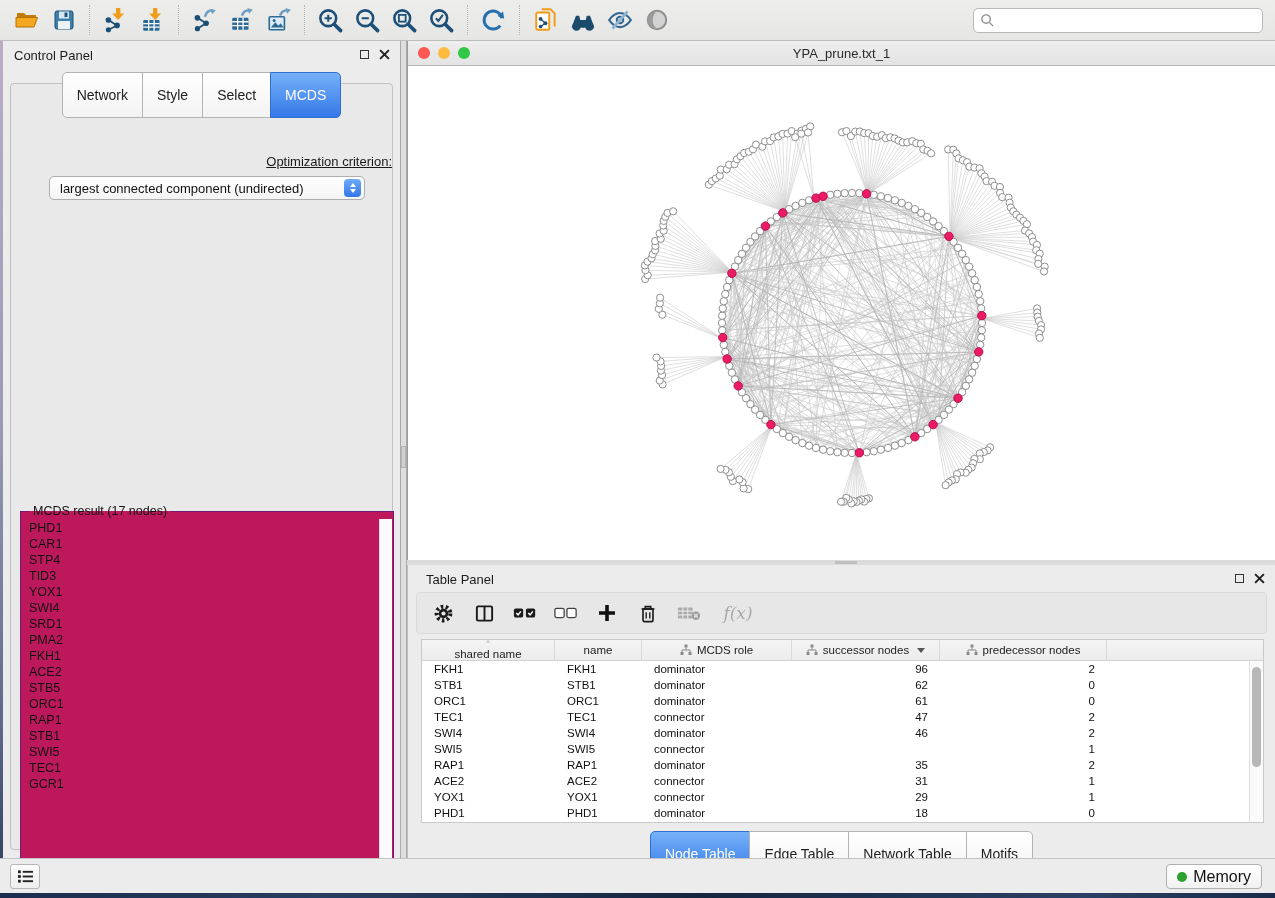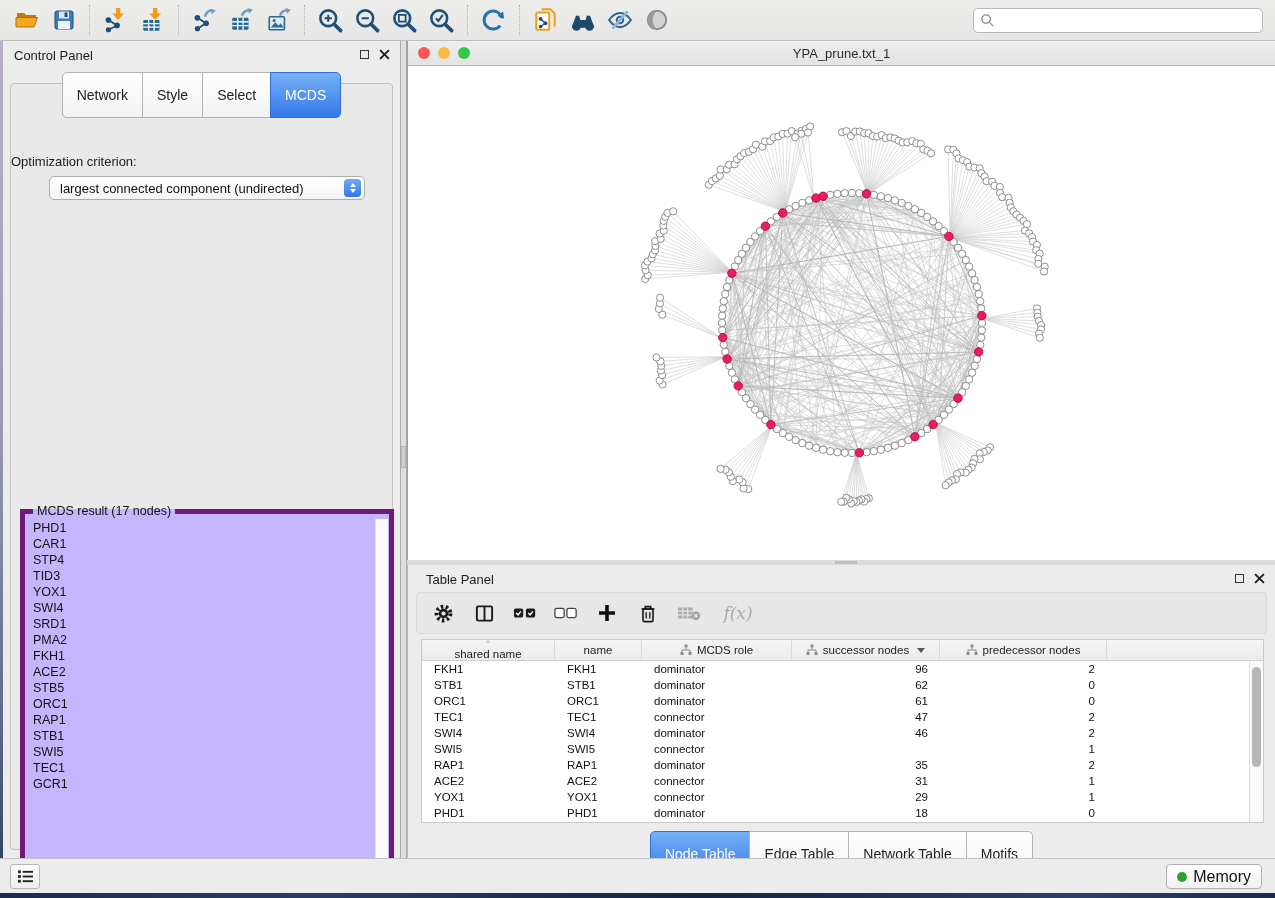--- a/index.html
+++ b/index.html
@@ -33,38 +33,38 @@
   .win-icons { position:absolute; right:10px; top:8px; display:flex; gap:10px; align-items:center; }
   .float-ico { width:9px; height:9px; border:1.5px solid #333; display:inline-block; }
   .cp-tabs { position:absolute; left:0; top:31px; width:100%; display:flex; justify-content:center; z-index:5; }
   .seg-btn { font-size:14px; color:#222; padding:14px 14px; border:1px solid #b3b3b3; margin-left:-1px;
     background:linear-gradient(#ffffff,#f3f3f3); cursor:pointer; }
   .seg-btn:first-child { border-radius:5px 0 0 5px; margin-left:0; }
   .seg-btn:last-child { border-radius:0 5px 5px 0; }
   .seg-btn.active { background:linear-gradient(#76b1f8,#3478e9); color:#fff; border-color:#2f6fd2; }
   .cp-pane { position:absolute; left:7px; right:7px; top:42px; bottom:8px;
     background:#e9e9e9; border:1px solid #c2c2c2; border-radius:4px; }
-  .opt-label { position:absolute; left:0; width:100%; top:70px; text-align:left;
-    font-size:13px; color:#1b1b1b; }
+  .opt-label { position:absolute; left:0; width:100%; top:70px; text-align:right;
+    font-size:13px; color:#1b1b1b;text-decoration:underline; }
   .criterion-select { position:absolute; left:38px; top:92px; width:316px; height:24px;
     background:linear-gradient(#ffffff,#f4f4f4); border:1px solid #adadad; border-radius:5px;
     display:flex; align-items:center; cursor:pointer; }
   .criterion-select .val { flex:1; font-size:13px; color:#111; padding-left:10px; white-space:nowrap; }
   .stepper { width:17px; height:18px; margin-right:3px; border-radius:4px;
     background:linear-gradient(#6fabf7,#3276e8); display:flex; flex-direction:column;
     align-items:center; justify-content:center; gap:2px; }
   .stepper i { width:0; height:0; border-left:3.5px solid transparent; border-right:3.5px solid transparent; }
   .stepper .up { border-bottom:4px solid #fff; }
   .stepper .dn { border-top:4px solid #fff; }
   .btn-row { position:absolute; left:0; top:126px; width:100%; display:flex; justify-content:center; gap:12px; }
   .mac-btn { font-size:13px; color:#111; padding:4px 16px; border:1px solid #b0b0b0; border-radius:5px;
     background:linear-gradient(#ffffff,#f0f0f0); cursor:pointer; }
   .mac-btn.focused { box-shadow:0 0 0 3px rgba(108,166,247,.65); border-color:#7aa9e8; }
   .result-box { position:absolute; left:9px; top:420px; width:374px; height:372px;
-    border:5px solid #701a75; background:#c4b5fd; }
+    border:1px solid #701a75; background:#be185d; }
   .result-box legend { font-size:12.5px; color:#111; margin-left:8px; padding:0 4px; background:transparent; }
   .mcds-scroll { position:absolute; left:1px; top:2px; right:15px; bottom:2px; overflow:hidden; }
   .mcds-row { font-size:12.5px; color:#111; line-height:16px; padding-left:7px; }
   .mcds-track { position:absolute; top:1px; right:1px; bottom:1px; width:13px;
     background:#fbfbfb; border-left:1px solid #e1e1e1; }
 
   
   .v-splitter { position:absolute; left:400px; top:41px; width:7px; height:817px;
     background:#dedede; border-left:1px solid #aaa; border-right:1px solid #aaa; }
   .v-grip { position:absolute; left:0; top:405px; width:5px; height:22px;

